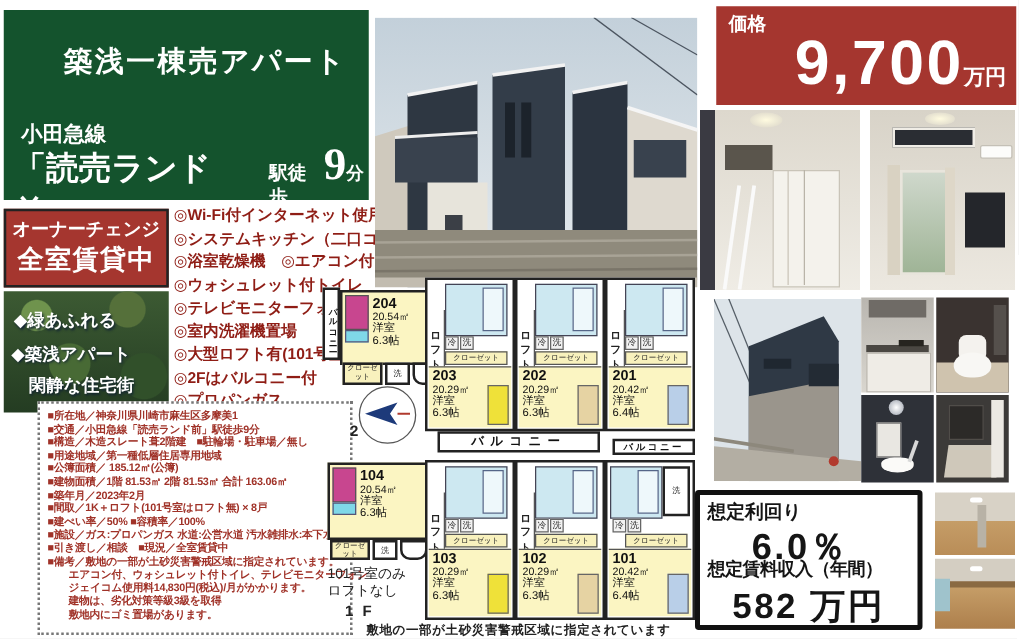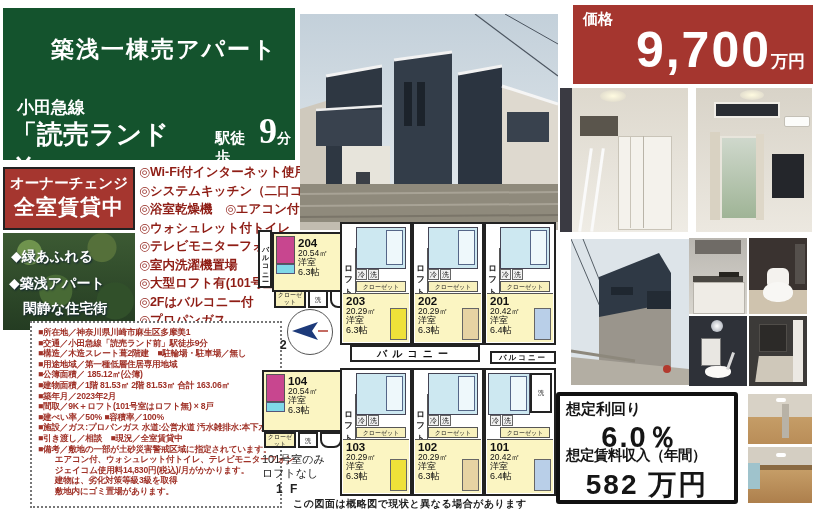--- a/index.html
+++ b/index.html
@@ -146,21 +146,21 @@
 
   <div class="abs" id="overview-label">物件概要</div>
   <div class="abs" id="overview-box">
     <div class="ov-line">■所在地／神奈川県川崎市麻生区多摩美1</div>
     <div class="ov-line">■交通／小田急線「読売ランド前」駅徒歩9分</div>
     <div class="ov-line">■構造／木造スレート葺2階建　■駐輪場・駐車場／無し</div>
     <div class="ov-line">■用途地域／第一種低層住居専用地域</div>
     <div class="ov-line">■公簿面積／ 185.12㎡(公簿)</div>
     <div class="ov-line">■建物面積／1階 81.53㎡ 2階 81.53㎡ 合計 163.06㎡</div>
     <div class="ov-line">■築年月／2023年2月</div>
-    <div class="ov-line">■間取／9K＋ロフト(101号室はロフト無) × 8戸</div>
+    <div class="ov-line">■間取／1K＋ロフト(101号室はロフト無) × 8戸</div>
     <div class="ov-line">■建ぺい率／50% ■容積率／100%</div>
     <div class="ov-line">■施設／ガス:プロパンガス 水道:公営水道 汚水雑排水:本下水</div>
     <div class="ov-line">■引き渡し／相談　■現況／全室賃貸中</div>
     <div class="ov-line">■備考／敷地の一部が土砂災害警戒区域に指定されています。</div>
     <div class="ov-line">　　エアコン付、ウォシュレット付トイレ、テレビモニターフォン</div>
     <div class="ov-line">　　ジェイコム使用料14,830円(税込)/月がかかります。</div>
     <div class="ov-line">　　建物は、劣化対策等級3級を取得</div>
     <div class="ov-line">　　敷地内にゴミ置場があります。</div>
   </div>
 
@@ -422,21 +422,21 @@
       <div class="room">
         <div class="rno">101</div>
         <div class="rarea">20.42㎡</div>
         <div class="rtype">洋室</div>
         <div class="rsize">6.4帖</div>
         <div class="furn" style="background:#b9cfe8;"></div>
       </div>
     </div>
   </div>
 
-  <div class="abs" id="disclaimer">この図面は概略図で現状と異なる場合があります</div>
+  <div class="abs" id="disclaimer">敷地の一部が土砂災害警戒区域に指定されています</div>
 
   <div class="abs" id="yield-box">
     <div class="abs" id="yield-label">想定利回り</div>
     <div class="abs" id="yield-rate">6.0％</div>
     <div class="abs" id="income-label">想定賃料収入（年間）</div>
     <div class="abs" id="income-value">582 万円</div>
   </div>
 
   <div class="abs photo" id="photo-loft-1">
     <div class="shape" style="left:34px;top:10px;width:7px;height:34px;background:#b8b2a6;"></div>

